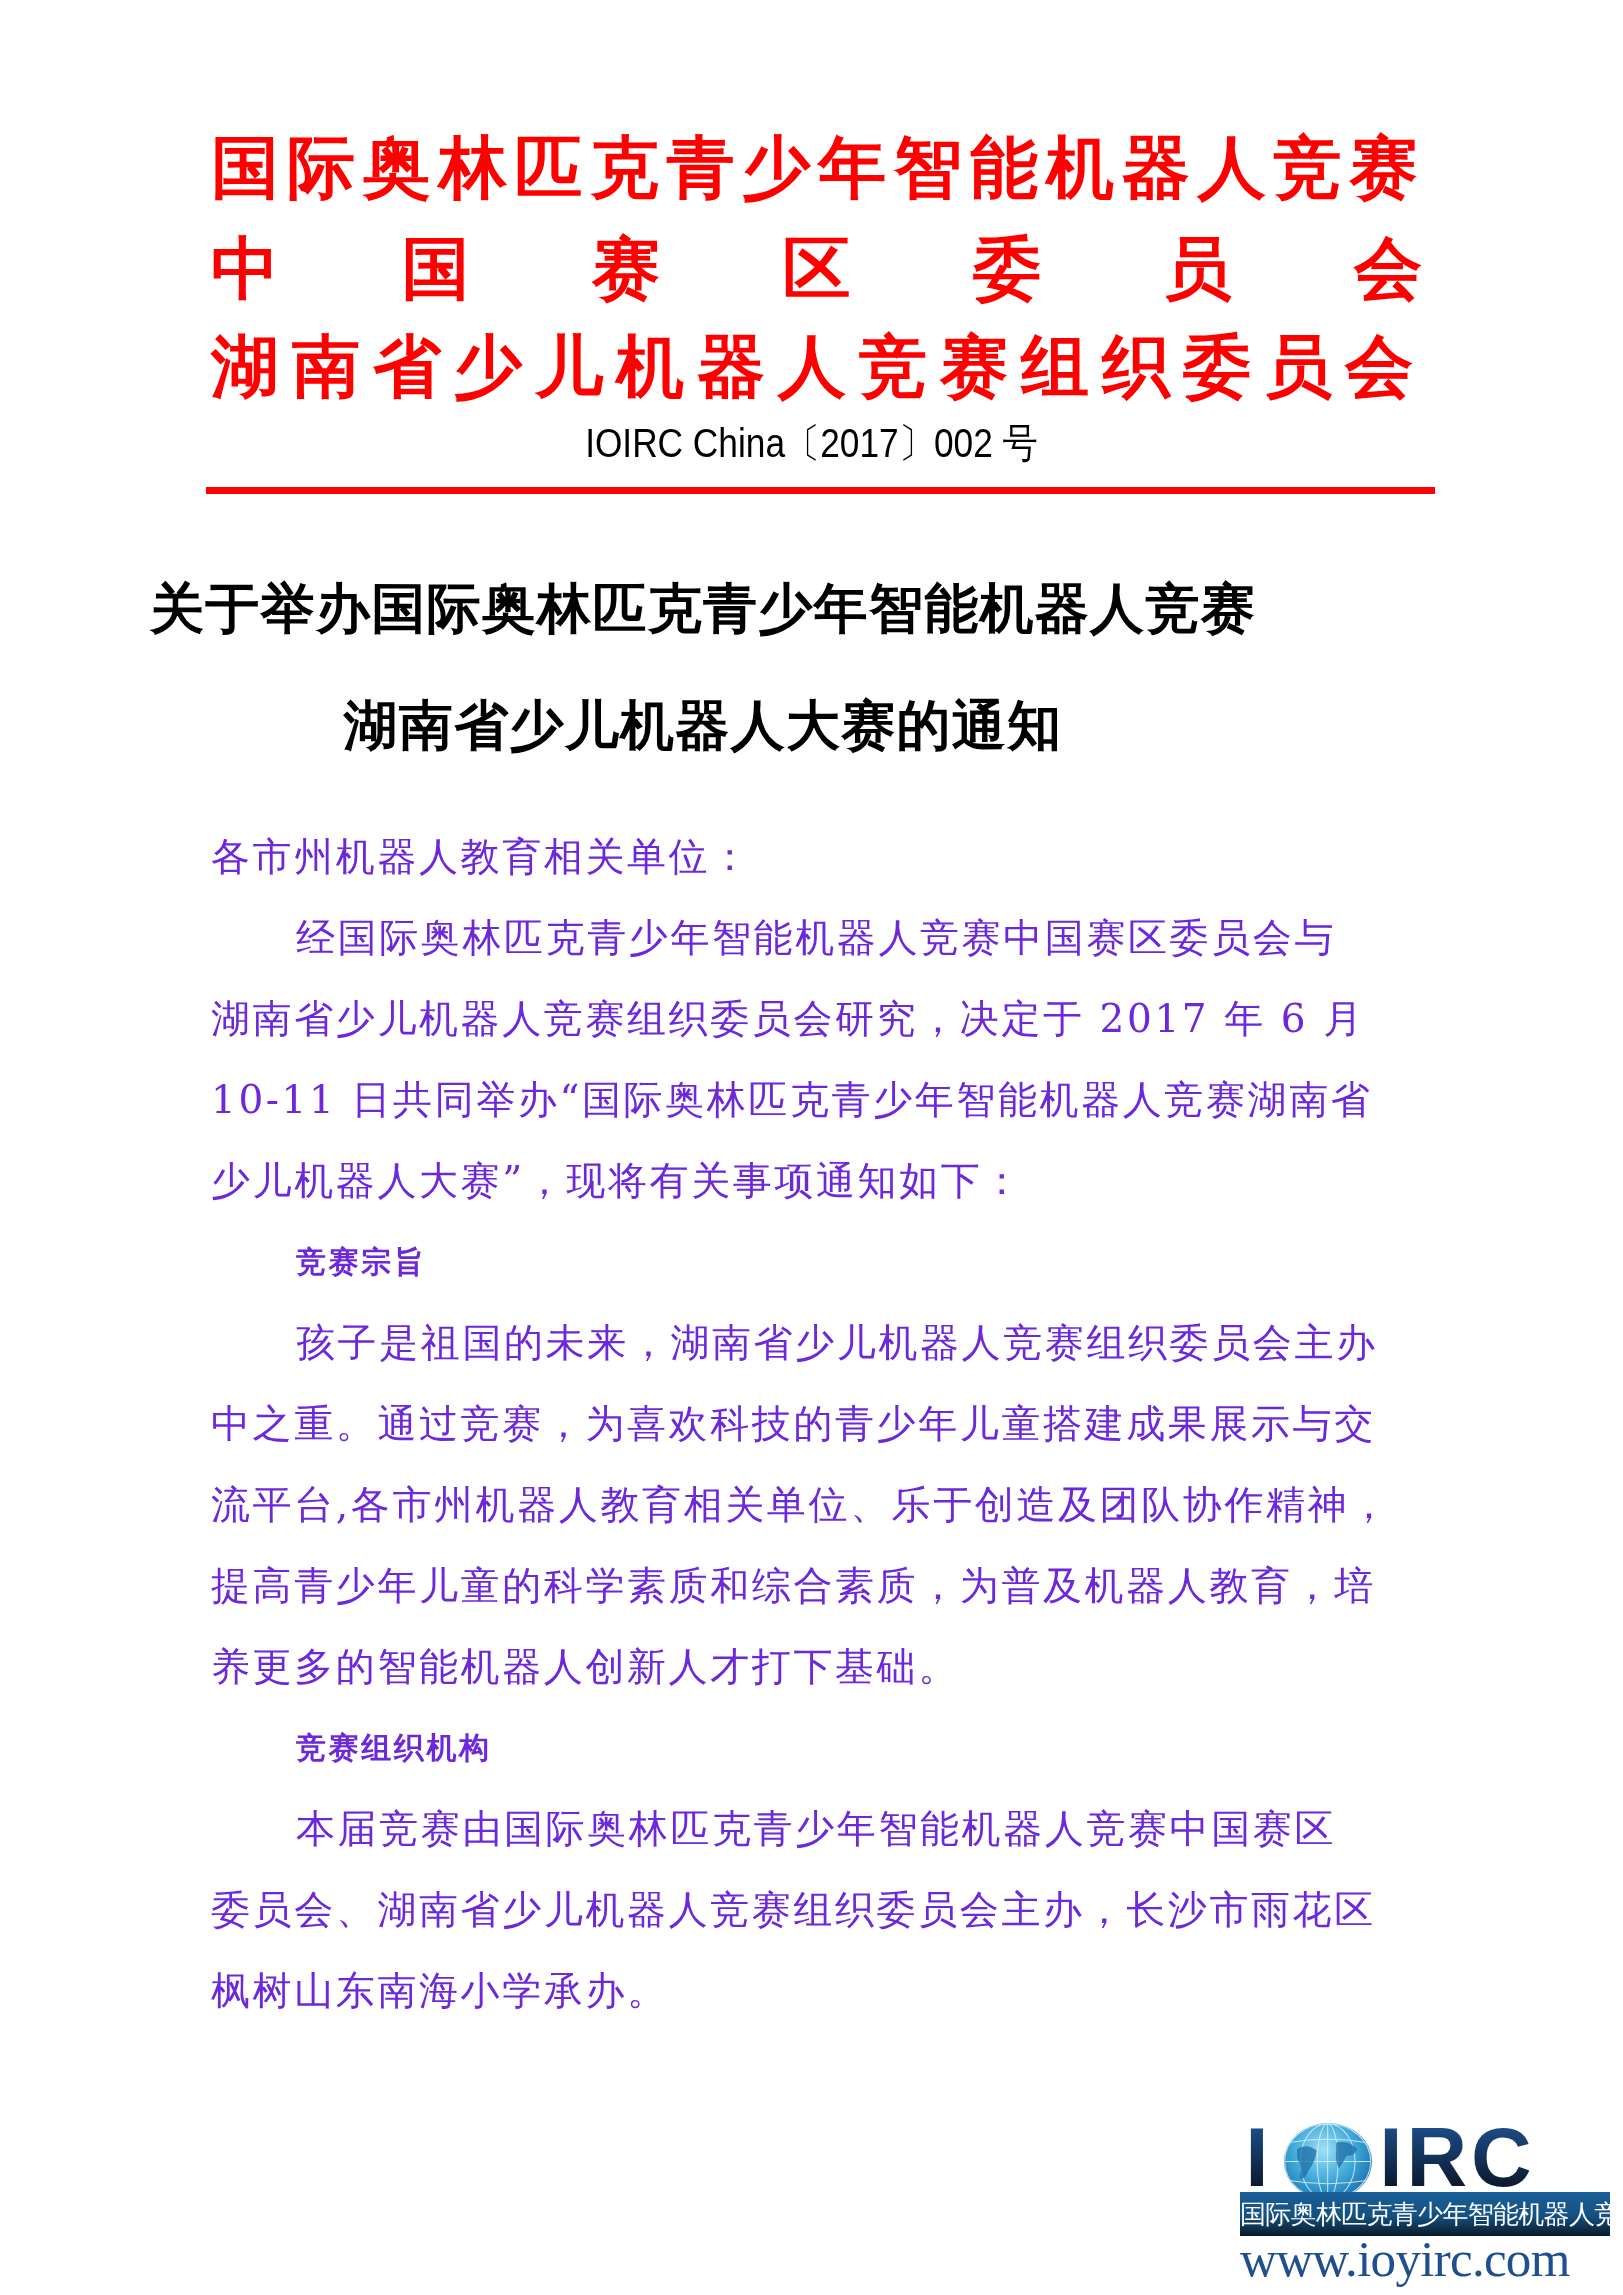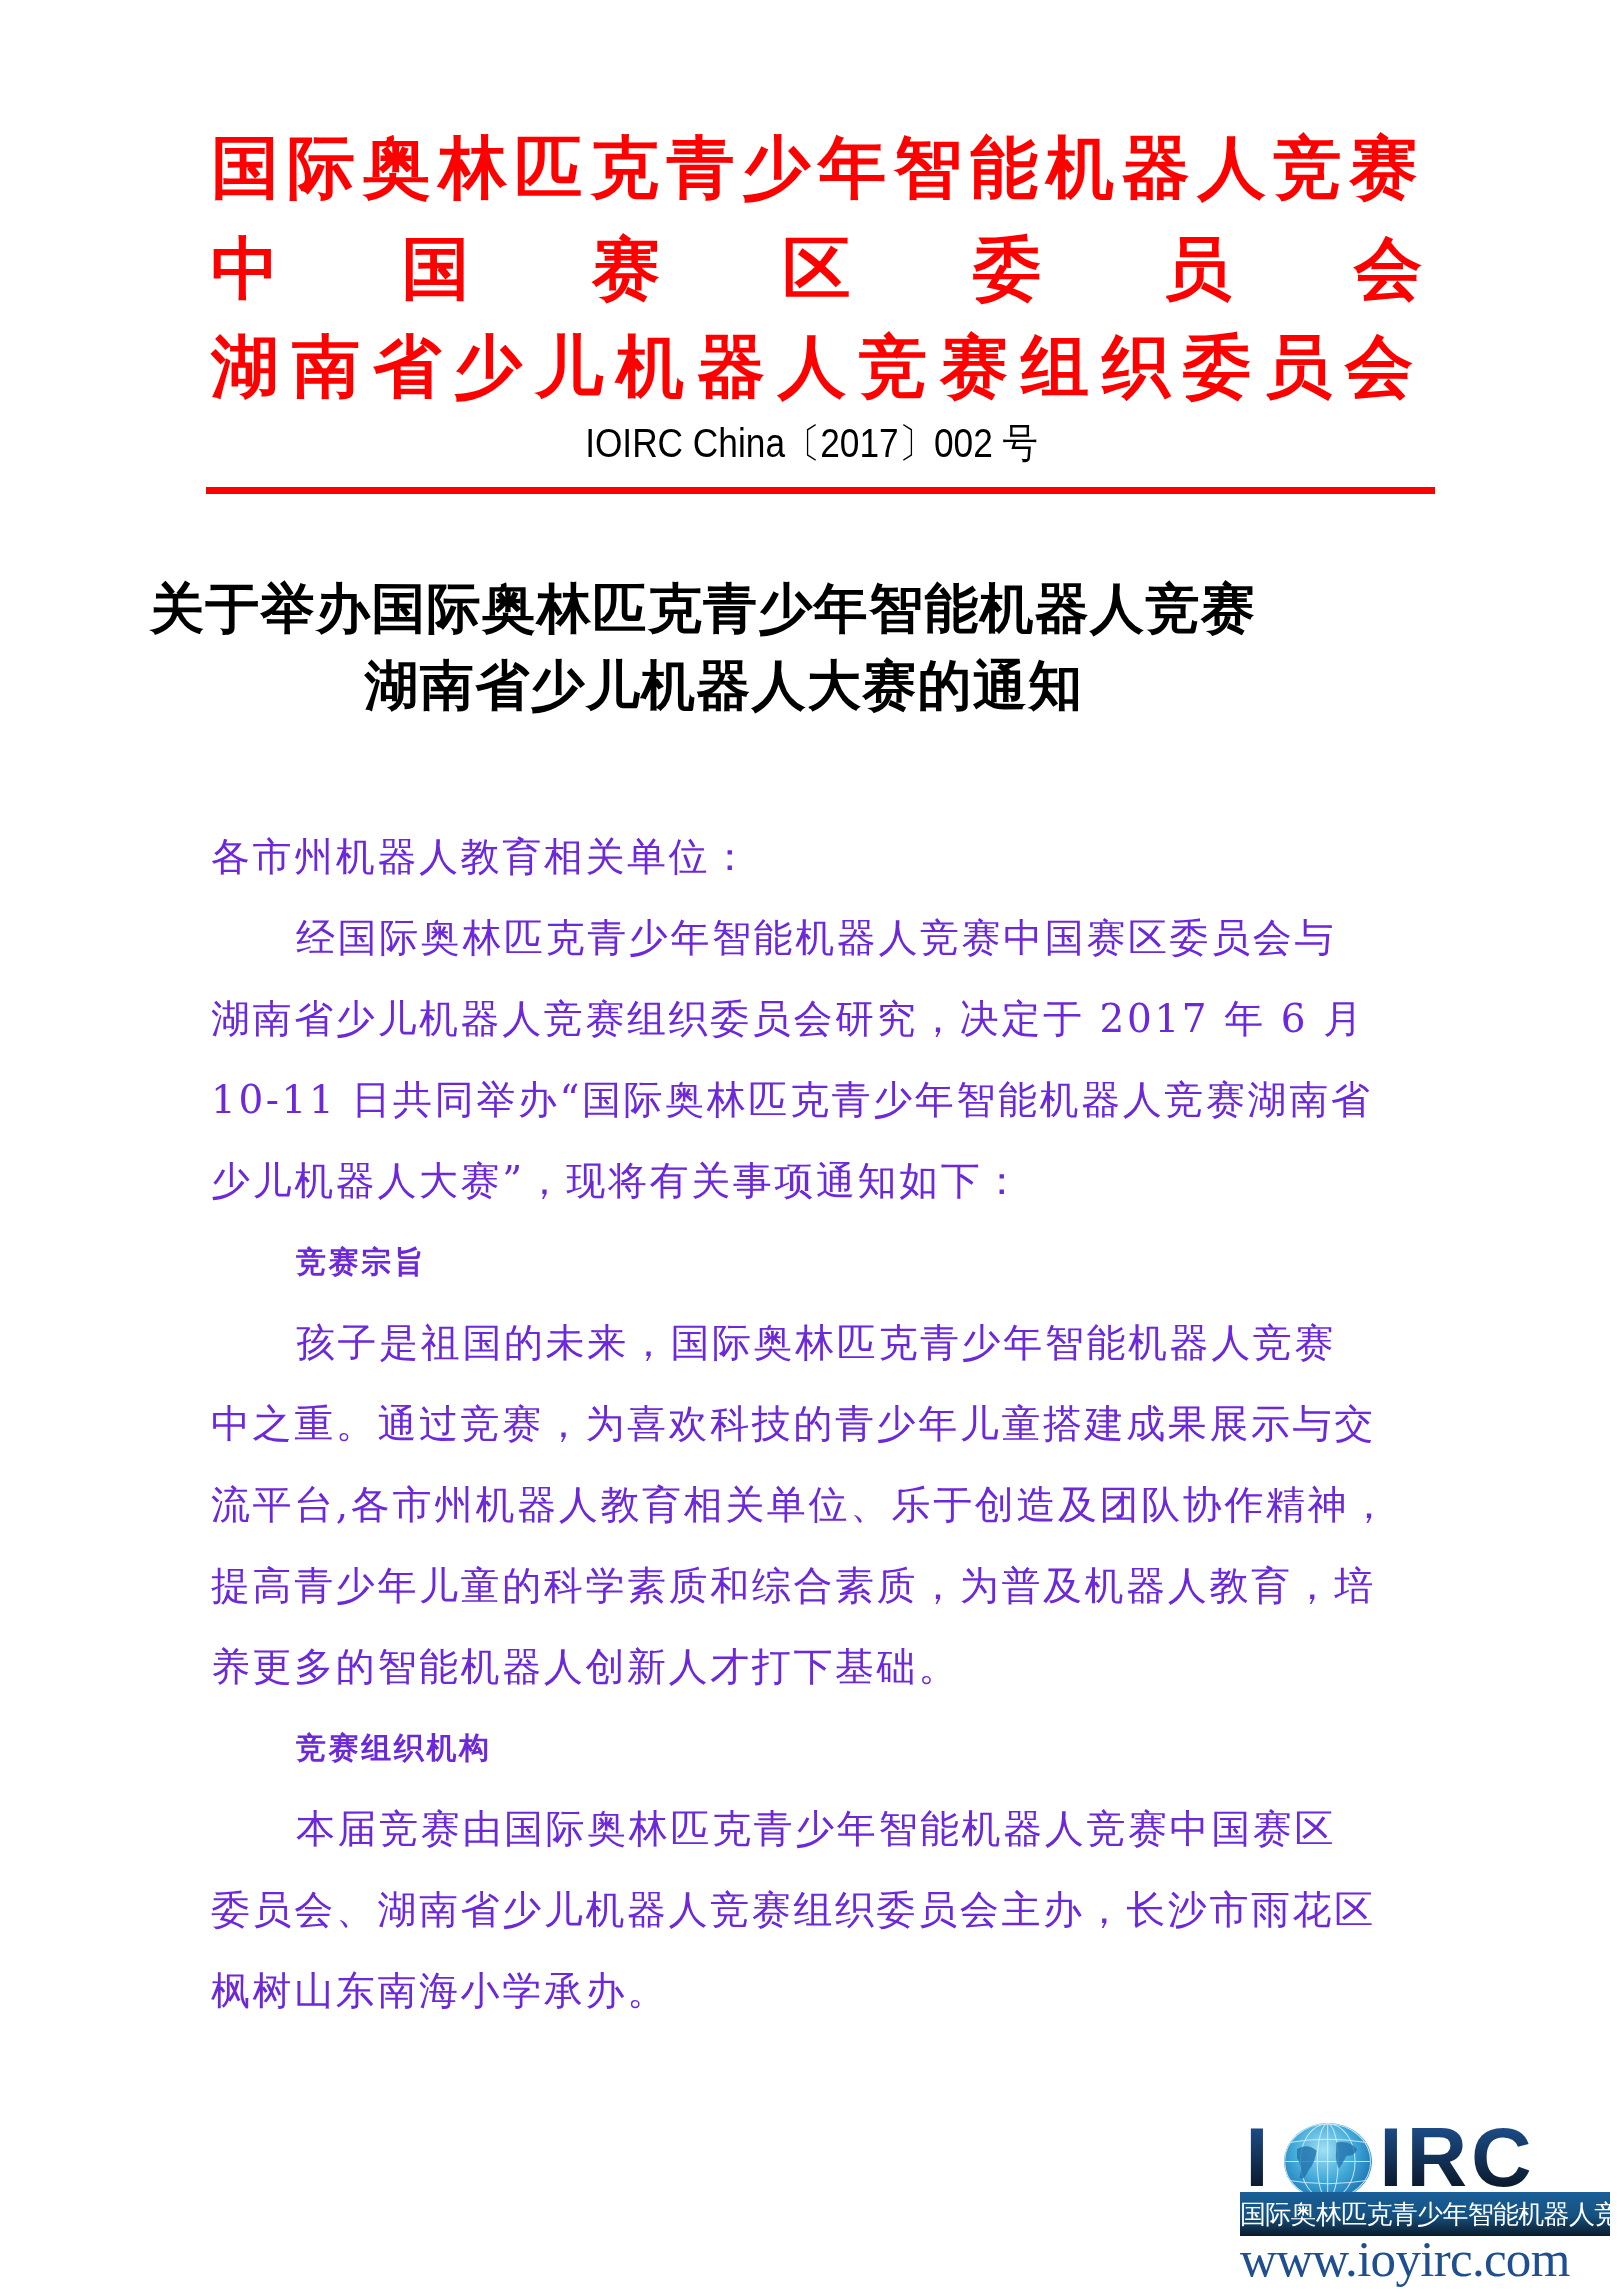--- a/index.html
+++ b/index.html
@@ -84,35 +84,35 @@
   </div>
 
   <div class="hdr-line" style="top:327px;">
     <span style="letter-spacing:13px;">湖南省少儿机器人竞赛组织委员会</span>
   </div>
 
   <div class="docno">IOIRC China〔2017〕002 号</div>
   <div class="red-rule"></div>
 
   <div class="title-line" style="top:577px;">关于举办国际奥林匹克青少年智能机器人竞赛</div>
-  <div class="title-line" style="top:654px;padding-left:21px;">湖南省少儿机器人大赛的通知</div>
+  <div class="title-line" style="top:694px;">湖南省少儿机器人大赛的通知</div>
 
   <div class="body-text" style="top:816px;">
     <span class="line">各市州机器人教育相关单位：</span>
 
     <div class="para">
       <span class="line indent">经国际奥林匹克青少年智能机器人竞赛中国赛区委员会与</span>
       <span class="line">湖南省少儿机器人竞赛组织委员会研究，决定于 2017 年 6 月</span>
       <span class="line">10-11 日共同举办“国际奥林匹克青少年智能机器人竞赛湖南省</span>
       <span class="line">少儿机器人大赛”，现将有关事项通知如下：</span>
     </div>
 
     <span class="line indent section-heading">竞赛宗旨</span>
     <div class="para">
-      <span class="line indent">孩子是祖国的未来，国际奥林匹克青少年智能机器人竞赛</span>
+      <span class="line indent">孩子是祖国的未来，湖南省少儿机器人竞赛组织委员会主办</span>
       <span class="line">中之重。通过竞赛，为喜欢科技的青少年儿童搭建成果展示与交</span>
       <span class="line">流平台,各市州机器人教育相关单位、乐于创造及团队协作精神，</span>
       <span class="line">提高青少年儿童的科学素质和综合素质，为普及机器人教育，培</span>
       <span class="line">养更多的智能机器人创新人才打下基础。</span>
     </div>
 
     <span class="line indent section-heading">竞赛组织机构</span>
     <div class="para">
       <span class="line indent">本届竞赛由国际奥林匹克青少年智能机器人竞赛中国赛区</span>
       <span class="line">委员会、湖南省少儿机器人竞赛组织委员会主办，长沙市雨花区</span>

